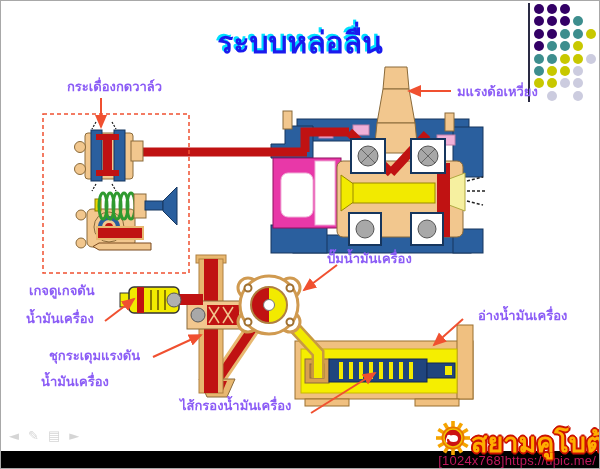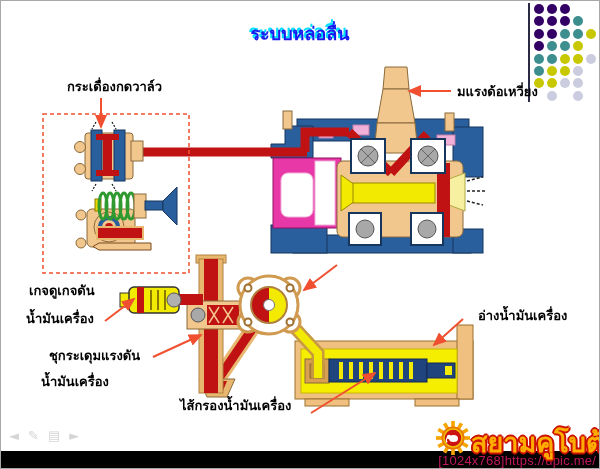--- a/index.html
+++ b/index.html
@@ -1,21 +1,21 @@
 <!DOCTYPE html>
 <html><head>
 <meta charset="utf-8">
 <style>
   html,body{margin:0;padding:0;background:#e8e8e8;}
   .stage{position:relative;width:600px;height:469px;background:#fff;border:1px solid #a8a8a8;
          box-sizing:border-box;overflow:hidden;font-family:"DejaVu Sans",sans-serif;}
   .title{position:absolute;left:0;right:0;top:18px;text-align:center;
-         font-size:18px;font-weight:bold;color:#1a1aee;
+         font-size:30px;font-weight:bold;color:#1a1aee;
          text-shadow:-2px -2px 0 #00e0ff;font-family:Liberation Mono, monospace;}
-  .lbl{position:absolute;color:#000000;font-weight:bold;font-size:13px;white-space:nowrap;line-height:1.1;}
+  .lbl{position:absolute;color:#8b5cf6;font-weight:bold;font-size:13px;white-space:nowrap;line-height:1.1;}
   .diagram-svg{position:absolute;left:0;top:0;}
   .dotline{position:absolute;left:527px;top:2px;width:2px;height:99px;background:#2a2a44;}
   .dots{position:absolute;left:533px;top:3px;width:66px;height:100px;}
   .dot{position:absolute;width:10px;height:10px;border-radius:50%;}
   .navbar{position:absolute;left:8px;top:428px;display:flex;gap:9px;}
   .navbtn{color:#d5d5d5;font-size:13px;line-height:14px;cursor:default;}
   .blackbar{position:absolute;left:0;top:450px;width:600px;height:19px;background:#000;}
   .caption{position:absolute;right:3px;top:452px;color:#be185d;font-size:13px;
            font-family:"Liberation Sans",sans-serif;letter-spacing:0.2px;}
   .brand{position:absolute;left:470px;top:420px;font-size:27px;font-weight:bold;color:#ffae00;
@@ -255,20 +255,21 @@
       <div class="dot" style="left: 0px; top: 74.4px; background: rgb(200, 200, 0);"></div>
       <div class="dot" style="left: 13px; top: 74.4px; background: rgb(200, 200, 0);"></div>
       <div class="dot" style="left: 26px; top: 74.4px; background: rgb(204, 204, 223);"></div>
       <div class="dot" style="left: 39px; top: 74.4px; background: rgb(204, 204, 223);"></div>
       <div class="dot" style="left: 13px; top: 86.8px; background: rgb(204, 204, 223);"></div>
       <div class="dot" style="left: 39px; top: 86.8px; background: rgb(204, 204, 223);"></div>
     </div>
 
   <div class="lbl" style="left:66px;top:79px">กระเดื่องกดวาล์ว</div>
   <div class="lbl" style="left:456px;top:84px">มแรงด้อเหวี่ยง</div>
+  <div class="lbl" style="left:326px;top:251px">ปั๊มน้ำมันเครื่อง</div>
   <div class="lbl" style="left:28px;top:283px">เกจดูเกจดัน</div>
   <div class="lbl" style="left:25px;top:311px">น้ำมันเครื่อง</div>
   <div class="lbl" style="left:48px;top:348px">ชุกระเดุมแรงดัน</div>
   <div class="lbl" style="left:40px;top:374px">น้ำมันเครื่อง</div>
   <div class="lbl" style="left:179px;top:398px">ไส้กรองน้ำมันเครื่อง</div>
   <div class="lbl" style="left:477px;top:308px">อ่างน้ำมันเครื่อง</div>
 
   <div class="navbar">
     <span class="navbtn">◄</span>
     <span class="navbtn">✎</span>

